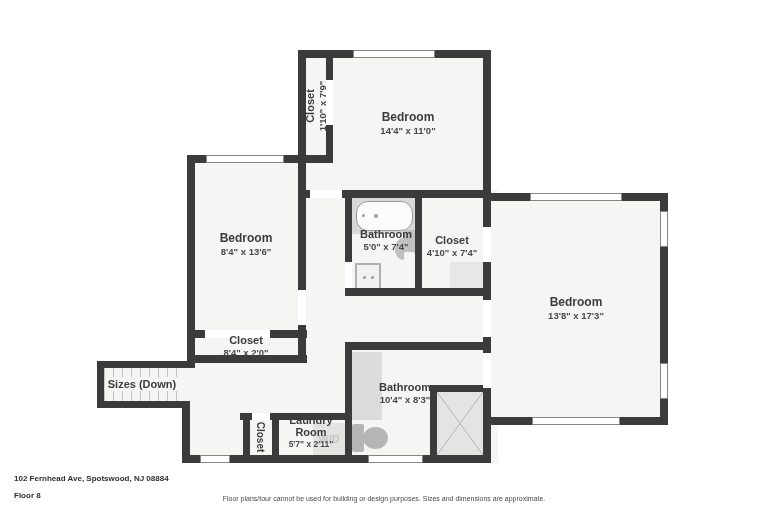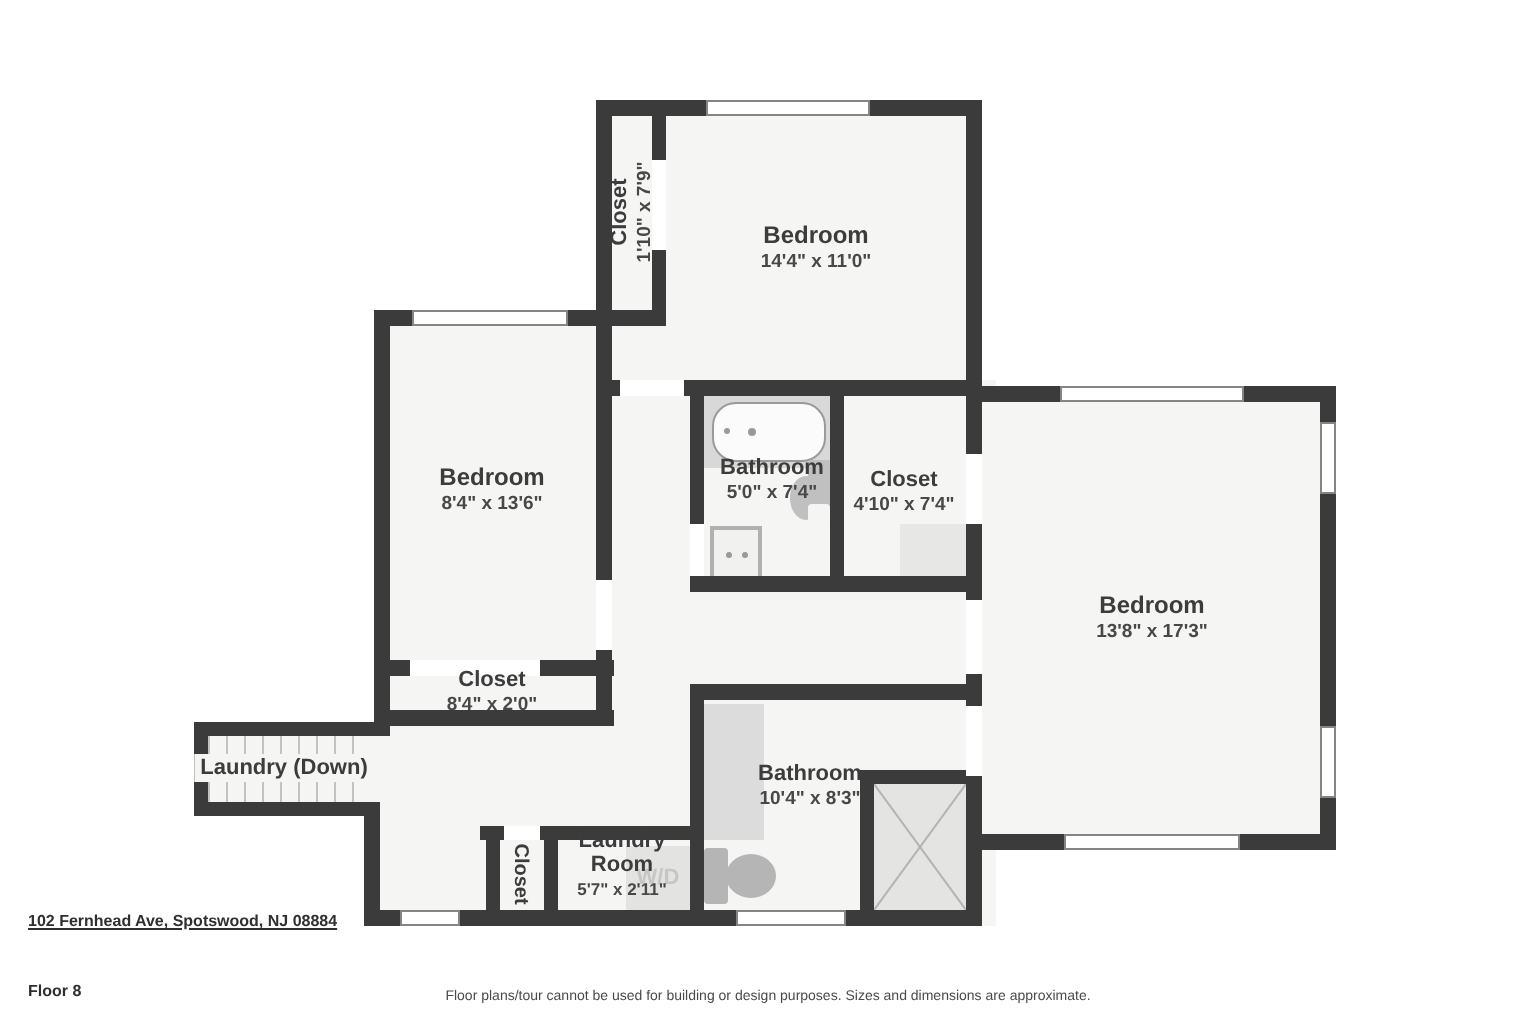--- a/index.html
+++ b/index.html
@@ -18,21 +18,21 @@
   .rdims{font-size:9.5px;font-weight:600;color:#484848;margin-top:2px;line-height:1.05;}
   .stairs-label{position:absolute;transform:translate(-50%,-50%);font-size:11px;font-weight:bold;
                 color:#3c3c3c;background:#f5f5f4;padding:1px 3px;white-space:nowrap;z-index:6;}
   .laundry-label{white-space:normal;width:72px;}
   .fixture{position:absolute;z-index:2;}
   .treads{position:absolute;z-index:2;
           background:repeating-linear-gradient(90deg,#c3c3c3 0 1px,transparent 1px 9px);}
   .z3{z-index:3;} .z4{z-index:4;}
   .sinkbox{position:absolute;background:#f1f1f0;border:2px solid #b0b0b0;box-sizing:border-box;}
   .dot{position:absolute;width:3px;height:3px;background:#9a9a9a;border-radius:50%;}
-  .footer-address{position:absolute;left:14px;top:456px;font-size:8px;font-weight:bold;color:#2f2f2f;text-decoration:underline;}
+  .footer-address{position:absolute;left:14px;top:474px;font-size:8px;font-weight:bold;color:#2f2f2f;}
   .footer-floor{position:absolute;left:14px;top:491px;font-size:8px;font-weight:bold;color:#2f2f2f;}
   .footer-disclaimer{position:absolute;left:0;top:495px;width:100%;text-align:center;
                      font-size:7px;color:#4a4a4a;}
 </style>
 </head>
 <body>
 
 <div id="canvas">
 
   <div class="fill" style="left:298px;top:50px;width:192px;height:148px;"></div>
@@ -157,21 +157,21 @@
     <div class="rdims">4'10" x 7'4"</div>
   </div>
   <div class="room-label" style="left:576px;top:309px;">
     <div class="rname">Bedroom</div>
     <div class="rdims">13'8" x 17'3"</div>
   </div>
   <div class="room-label" style="left:246px;top:346px;">
     <div class="rname sm">Closet</div>
     <div class="rdims">8'4" x 2'0"</div>
   </div>
-  <div class="stairs-label" style="left:142px;top:384px;">Laundry (Down)</div>
+  <div class="stairs-label" style="left:142px;top:384px;">Sizes (Down)</div>
   <div class="room-label rot-cw" style="left:260px;top:437px;">
     <div class="rname sm" style="font-size:10px;">Closet</div>
   </div>
   <div class="room-label laundry-label" style="left:311px;top:432px;">
     <div class="rname sm">Laundry Room</div>
     <div class="rdims" style="font-size:8.5px;">5'7" x 2'11"</div>
   </div>
   <div class="room-label" style="left:405px;top:393px;">
     <div class="rname sm">Bathroom</div>
     <div class="rdims">10'4" x 8'3"</div>

